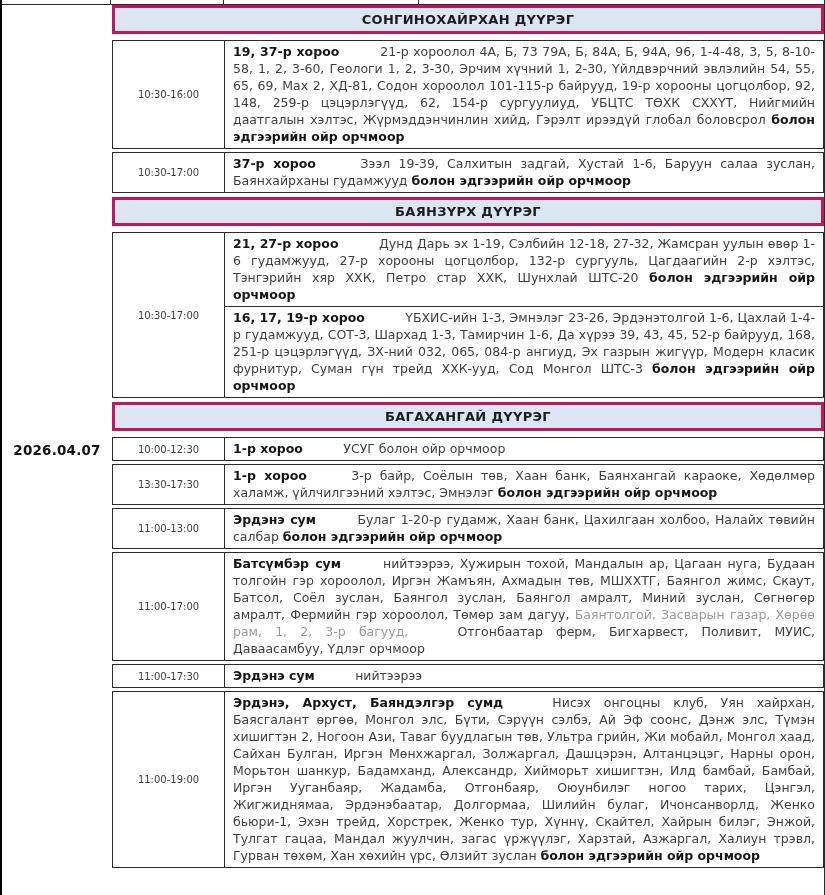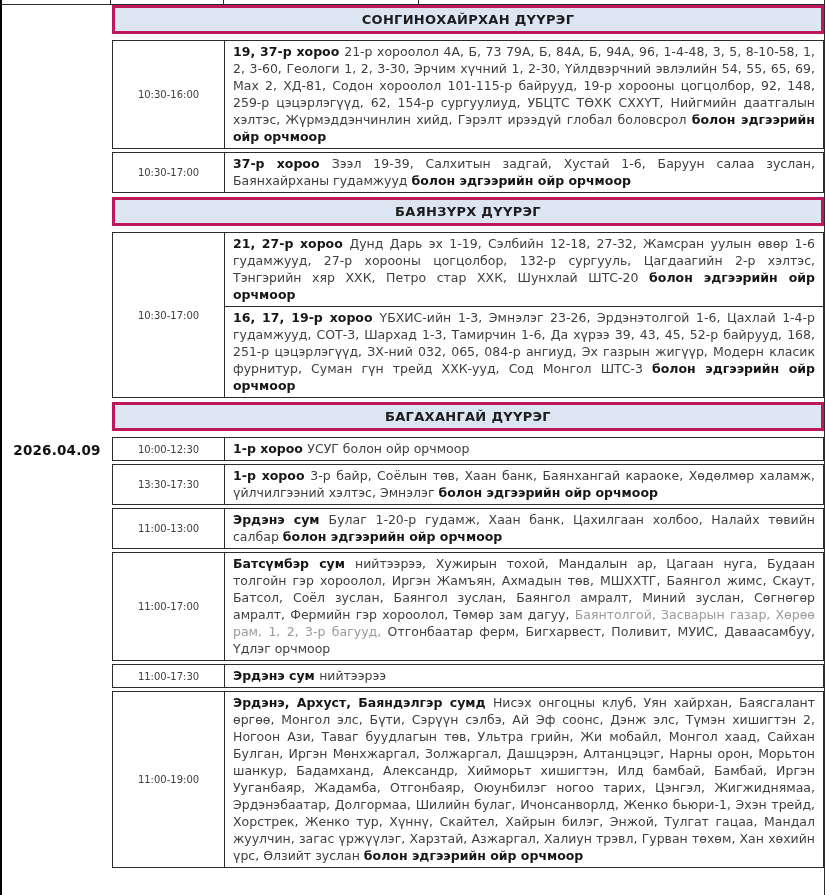--- a/index.html
+++ b/index.html
@@ -68,35 +68,35 @@
   .stack { flex:1; min-width:0; display:flex; flex-direction:column; }
   .desc {
     flex:1;
     padding:2px 8px 3px 8px;
     font-size:12.5px; line-height:17px;
     text-align:justify;
     color:#3f3f3f;
   }
   .desc + .desc { border-top:1px solid #2b2b2b; }
   .seg-bold   { font-weight:bold; color:#161616; }
-  .seg-normal { color:#3f3f3f; }
+  .seg-normal { color:#3f3f3f;margin-left:36px; }
   .seg-light  { color:#9a9a9a; }
 </style>
 </head>
 <body>
 
 <div class="page">
   <div class="top-fragment">
     <div class="vline v1"></div>
     <div class="vline v2"></div>
     <div class="vline v3"></div>
   </div>
   <div class="table-body">
     <div class="date-cell">
-      <span>2026.04.09</span>
+      <span>2026.04.07</span>
     </div>
     <div class="content-col">
         <div class="band">СОНГИНОХАЙРХАН ДҮҮРЭГ</div>
         <div class="row">
           <div class="time">10:30-16:00</div>
           <div class="stack">
             <div class="desc"><span class="seg-bold">19, 37-р хороо </span><span class="seg-normal">21-р хороолол 4А, Б, 73 79А, Б, 84А, Б, 94А, 96, 1-4-48, 3, 5, 8-10-58, 1, 2, 3-60, Геологи 1, 2, 3-30, Эрчим хүчний 1, 2-30, Үйлдвэрчний эвлэлийн 54, 55, 65, 69, Мах 2, ХД-81, Содон хороолол 101-115-р байрууд, 19-р хорооны цогцолбор, 92, 148, 259-р цэцэрлэгүүд, 62, 154-р сургуулиуд, УБЦТС ТӨХК СХХҮТ, Нийгмийн даатгалын хэлтэс, Жүрмэддэнчинлин хийд, Гэрэлт ирээдүй глобал боловсрол </span><span class="seg-bold">болон эдгээрийн ойр орчмоор</span></div>
           </div>
         </div>
         <div class="row">

